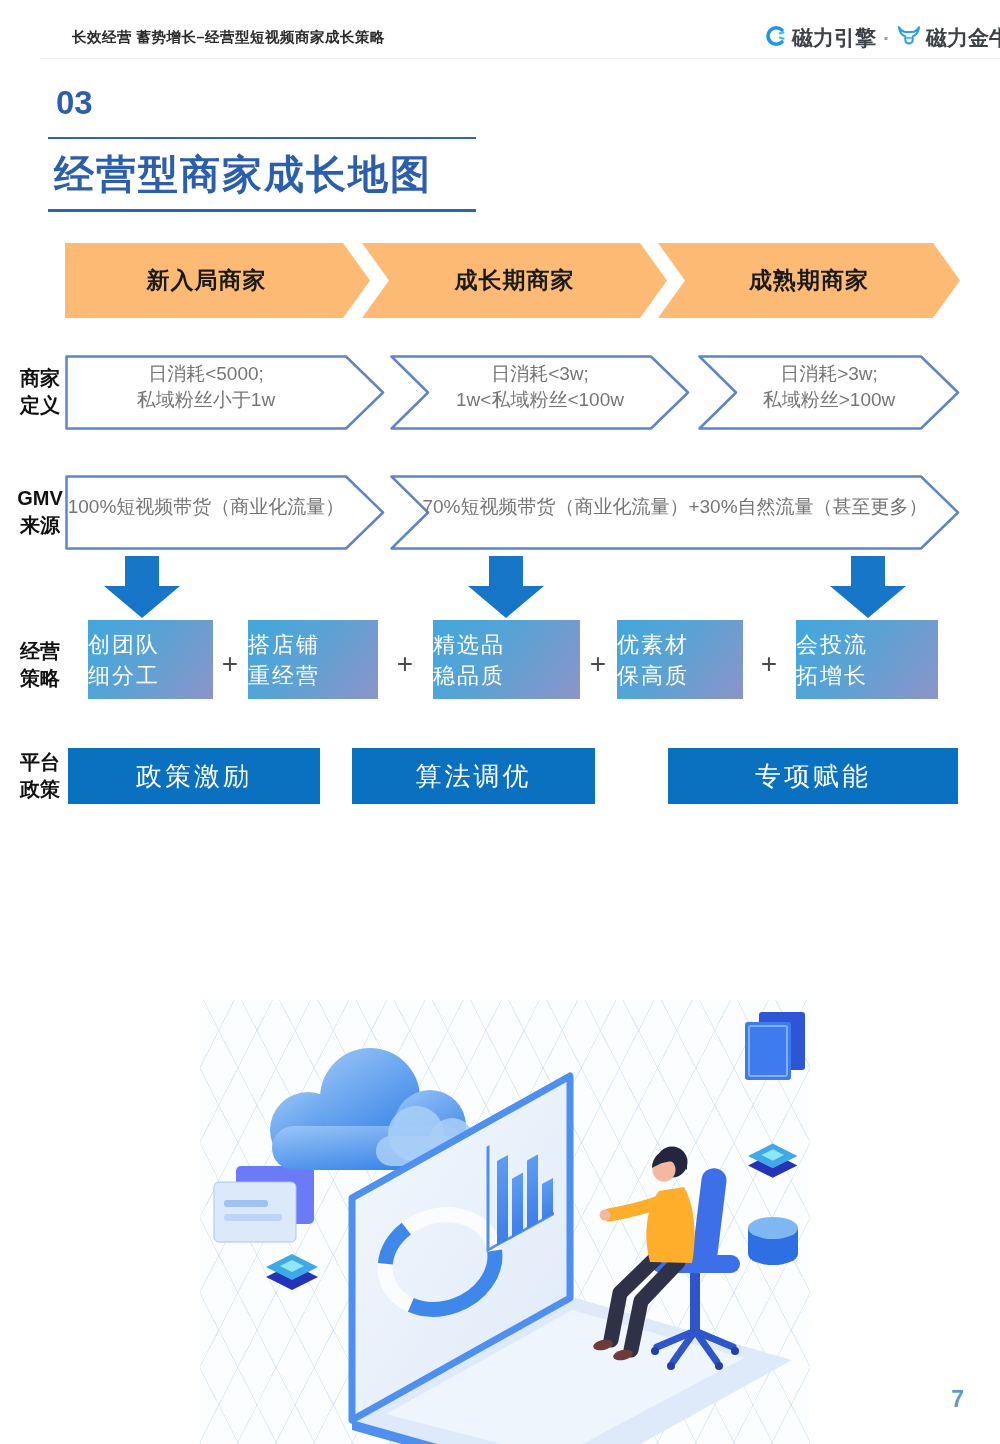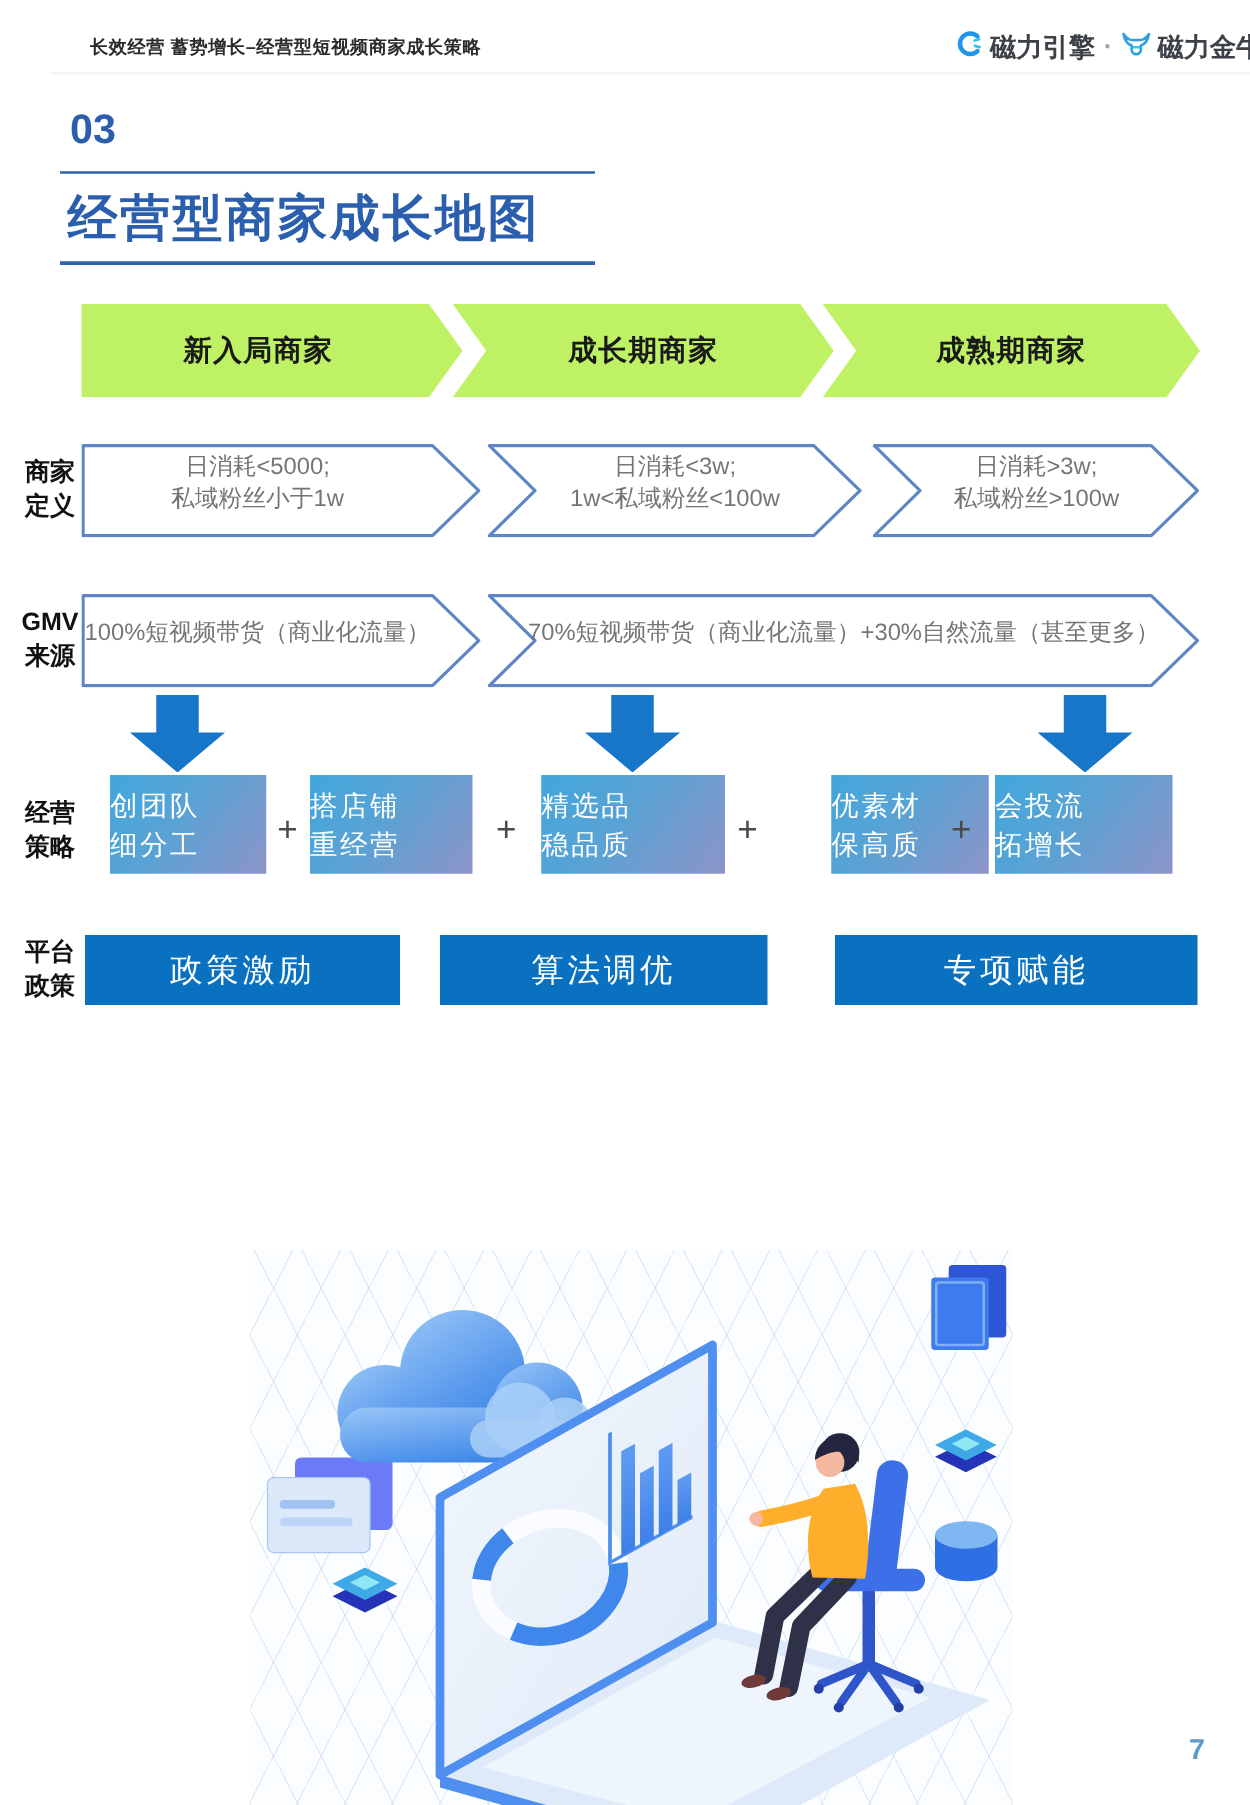--- a/index.html
+++ b/index.html
@@ -12,21 +12,21 @@
   .brand { position:absolute; right:30px; top:24px; display:flex; align-items:center; gap:5px; font-size:21px; font-weight:600; color:#3c4148; }
   .brand .sep { color:#9aa0a6; margin:0 2px; }
 
   
   .sec-num { position:absolute; left:56px; top:84px; font-size:33px; font-weight:800; color:#2B5FAE; }
   .rule1 { position:absolute; left:48px; top:137px; width:428px; height:2px; background:#2E63B0; }
   .page-title { position:absolute; left:54px; top:147px; font-size:40px; font-weight:800; color:#2B5FAE; letter-spacing:2px; }
   .rule2 { position:absolute; left:48px; top:209px; width:428px; height:3px; background:#2E63B0; }
 
   
-  .banner { position:absolute; top:243px; height:75px; background:#bef264; display:flex; align-items:center; justify-content:center; font-size:23px; font-weight:700; color:#1a1a1a; letter-spacing:1px; }
+  .banner { position:absolute; top:243px; height:75px; background:#fdba74; display:flex; align-items:center; justify-content:center; font-size:23px; font-weight:700; color:#1a1a1a; letter-spacing:1px; }
   .banner.b1 { left:65px;  width:305px; clip-path:polygon(0 0,278px 0,305px 37.5px,278px 75px,0 75px); padding-right:22px; box-sizing:border-box; }
   .banner.b2 { left:362px; width:305px; clip-path:polygon(0 0,278px 0,305px 37.5px,278px 75px,0 75px,27px 37.5px); }
   .banner.b3 { left:658px; width:302px; clip-path:polygon(0 0,275px 0,302px 37.5px,275px 75px,0 75px,27px 37.5px); }
 
   
   .row-label { position:absolute; left:12px; width:56px; font-size:20px; font-weight:700; color:#111; line-height:27px; text-align:center; }
 
   
   .chev { position:absolute; height:63px; }
   .chev svg { position:absolute; left:0; top:0; }
@@ -163,36 +163,36 @@
   <div class="sbox" style="left:248px; width:130px;">
     <span>搭店铺</span>
     <span>重经营</span>
   </div>
   <div class="plus" style="left:387px;">+</div>
   <div class="sbox" style="left:433px; width:147px;">
     <span>精选品</span>
     <span>稳品质</span>
   </div>
   <div class="plus" style="left:580px;">+</div>
-  <div class="sbox" style="left:617px; width:126px;margin-left:48px;">
+  <div class="sbox" style="left:617px; width:126px;">
     <span>优素材</span>
     <span>保高质</span>
   </div>
   <div class="plus" style="left:751px;">+</div>
   <div class="sbox" style="left:796px; width:142px;">
     <span>会投流</span>
     <span>拓增长</span>
   </div>
 
   <div class="row-label" style="top:749px;">
     <div>平台</div>
     <div>政策</div>
   </div>
   <div class="pbar" style="left:68px; width:252px;">政策激励</div>
-  <div class="pbar" style="left:352px; width:262px;">算法调优</div>
+  <div class="pbar" style="left:352px; width:243px;">算法调优</div>
   <div class="pbar" style="left:668px; width:290px;">专项赋能</div>
 
   <div class="illus">
     <svg width="610" height="444" viewBox="0 0 610 444">
       <defs>
         <linearGradient id="cloudG" x1="0" y1="0" x2="0.6" y2="1">
           <stop offset="0" stop-color="#9AC6F7"></stop>
             <stop offset="1" stop-color="#3C86E8"></stop>
         </linearGradient>
         <linearGradient id="screenG" x1="0" y1="0" x2="1" y2="1">

